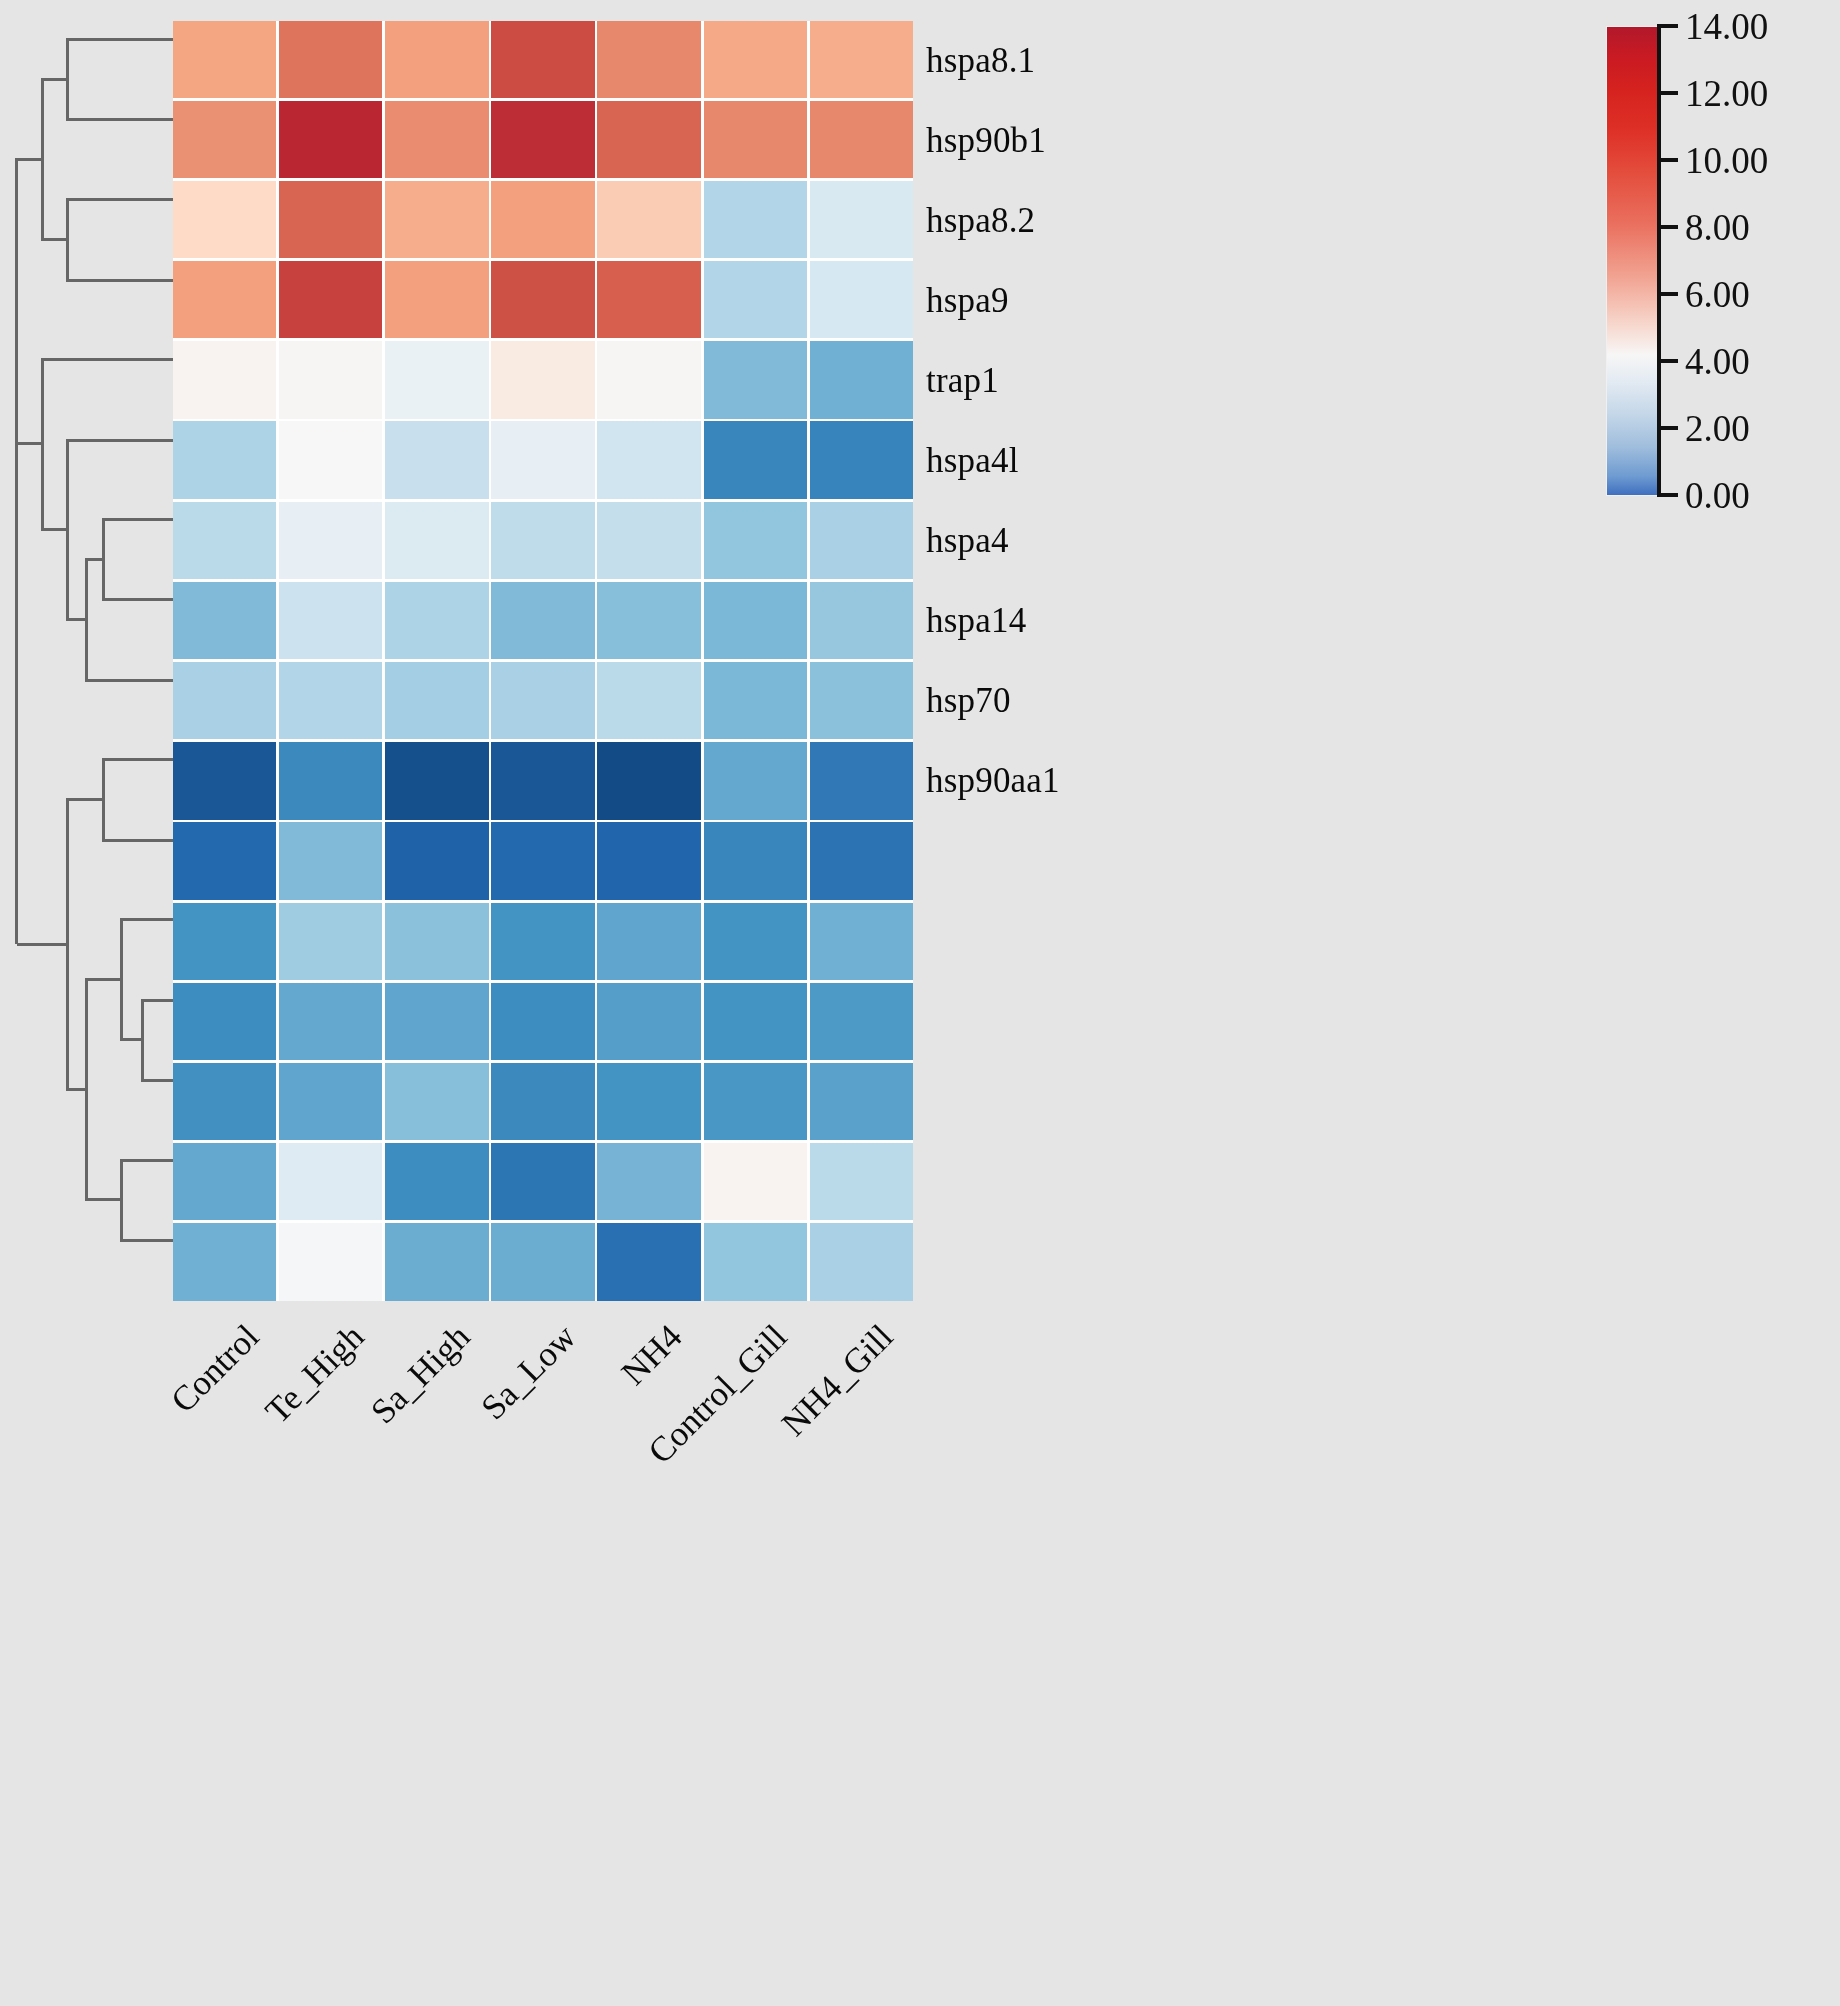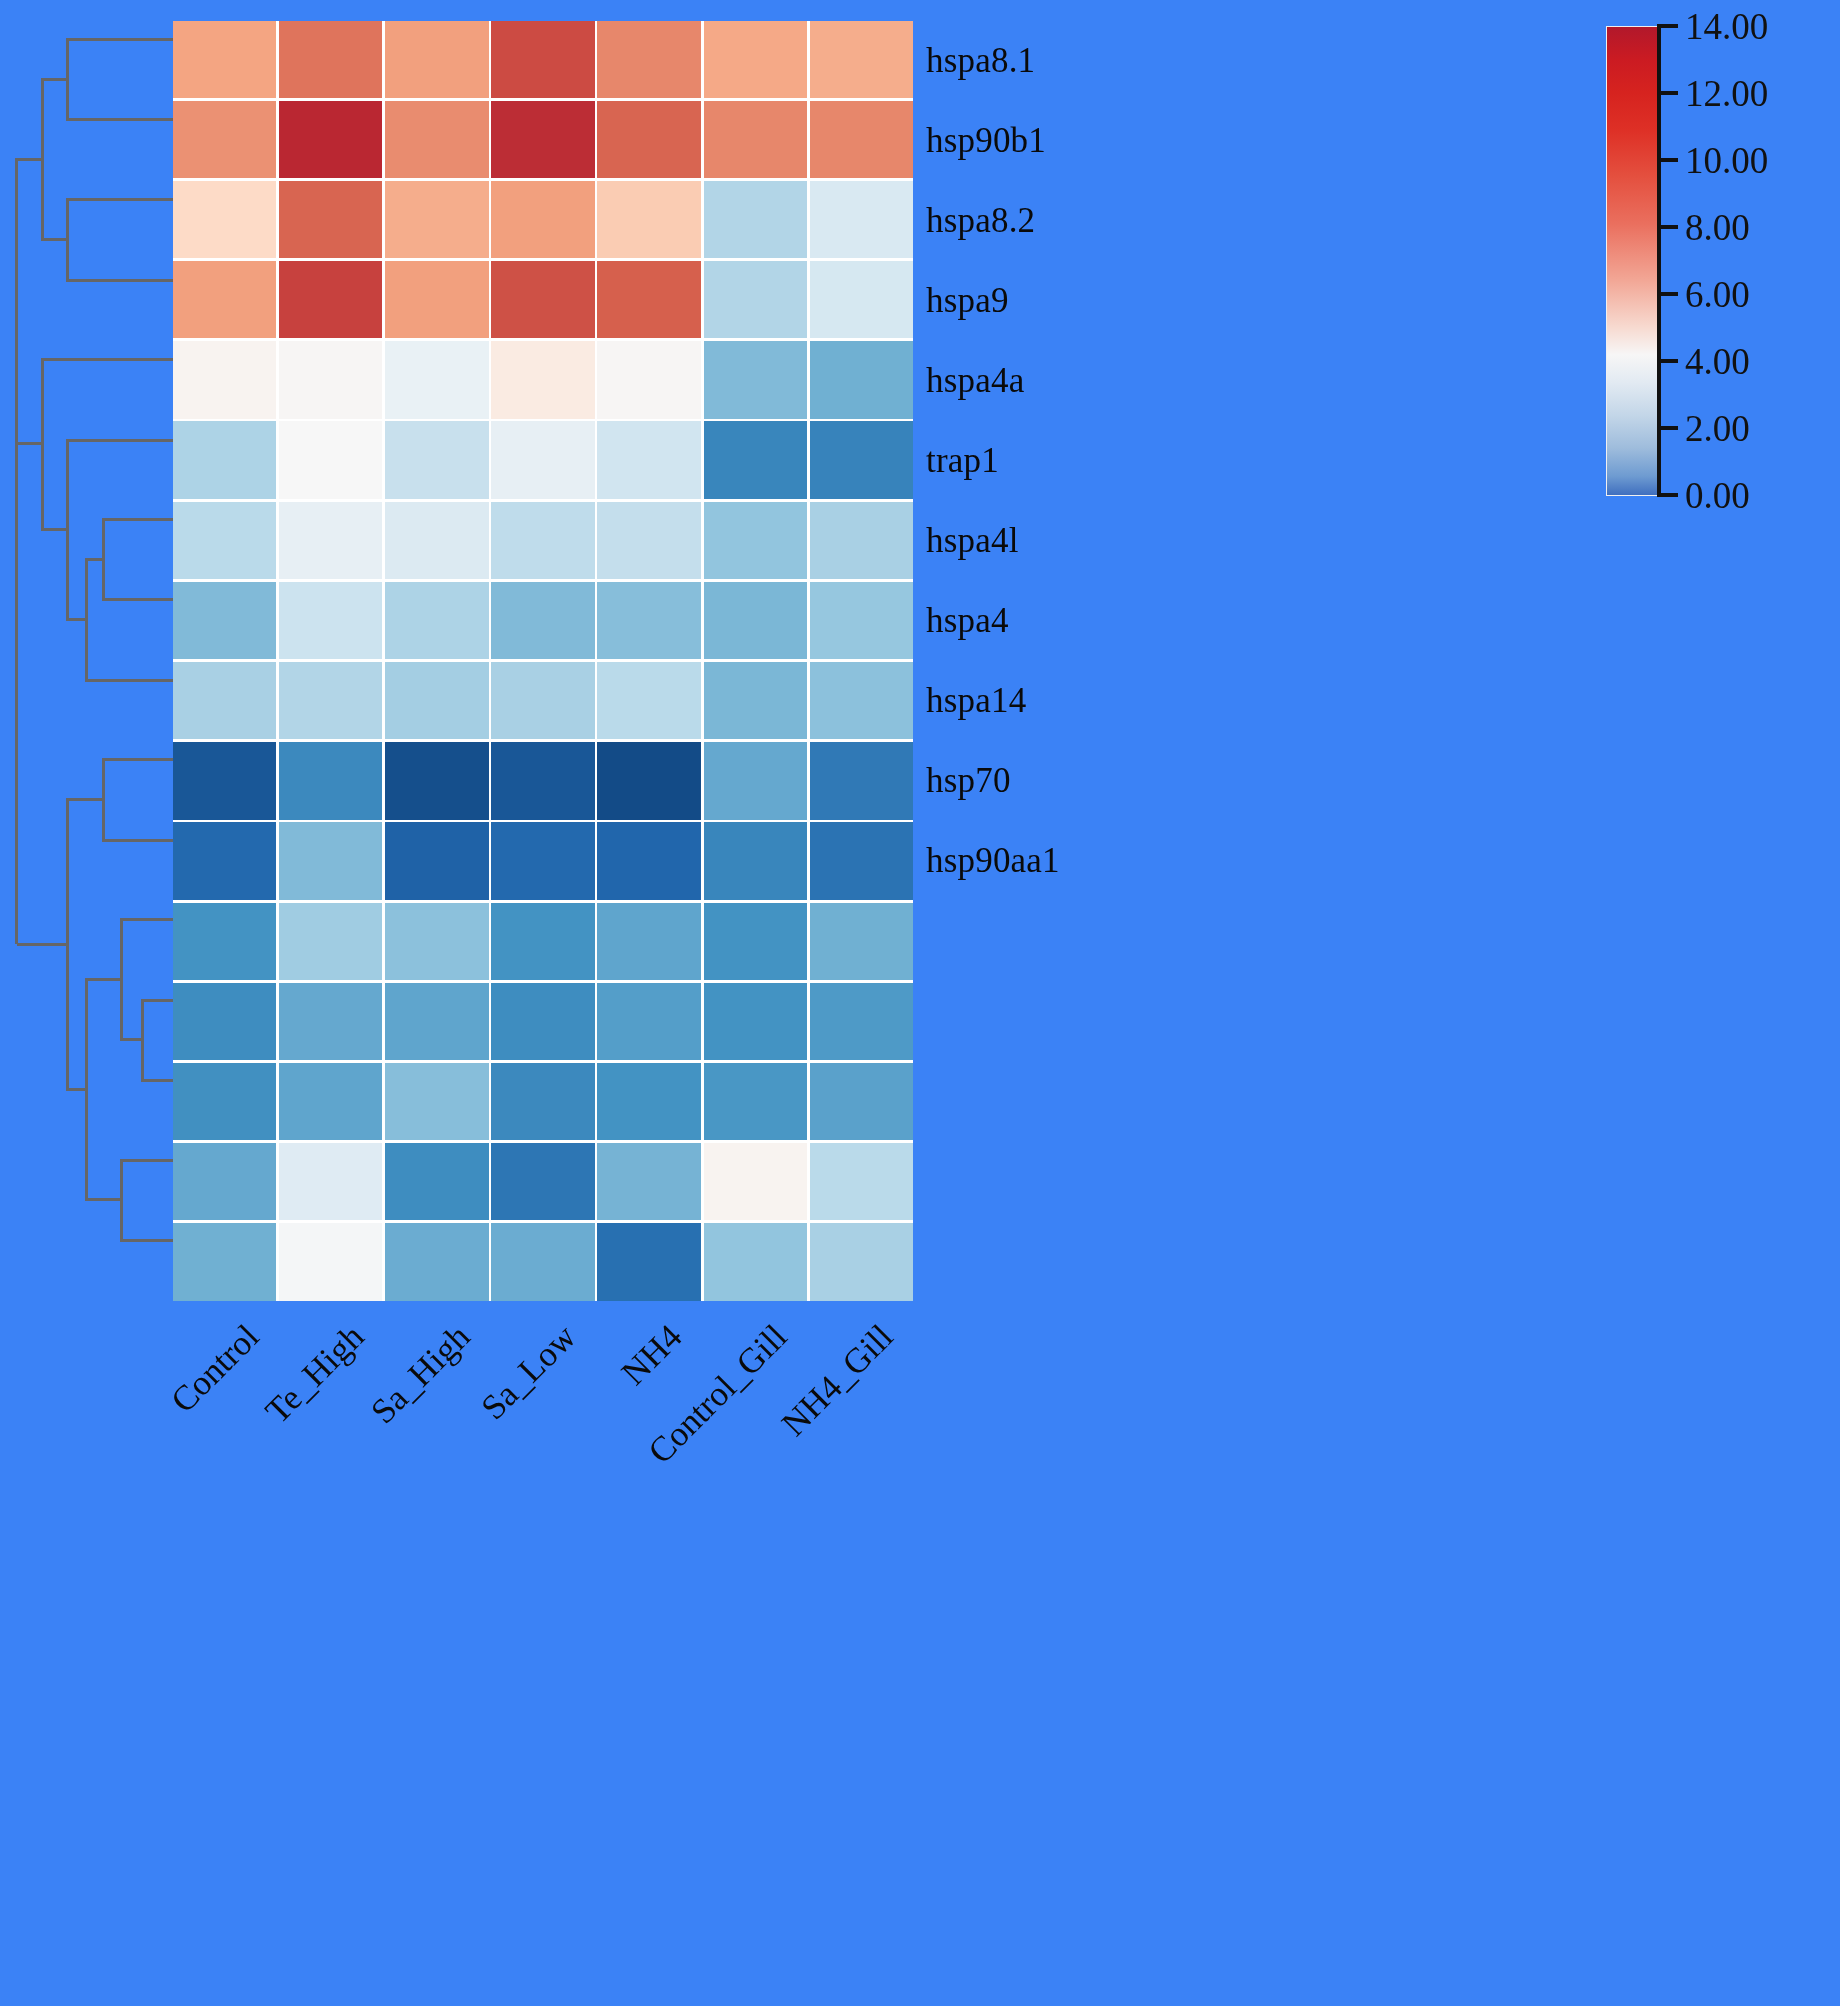--- a/index.html
+++ b/index.html
@@ -1,17 +1,17 @@
 <!DOCTYPE html>
 <html style="font-size:15px"><head>
 <meta charset="utf-8">
 <style>
   html,body{margin:0;padding:0;background:#ffffff;}
   body{width:1840px;height:2007px;font-family:"Liberation Serif",serif;overflow:hidden;}
-  #root{position:relative;width:1840px;height:2007px;background:#3b82f6;}
+  #root{position:relative;width:1840px;height:2007px;background:#e5e5e5;}
 
   
   #dendro{position:absolute;left:0px;top:0px;width:178px;height:1302px;}
 
   
   #grid{position:absolute;left:173px;top:20.6px;width:740px;height:1280px;
         display:grid;grid-template-columns:repeat(7,1fr);grid-template-rows:repeat(16,1fr);
         gap:2.8px;background:#ffffff;}
   .cell{width:100%;height:100%;}
 
@@ -206,21 +206,20 @@
       <div class="cell" style="background: rgb(40, 112, 177);"></div>
       <div class="cell" style="background: rgb(146, 197, 222);"></div>
       <div class="cell" style="background: rgb(169, 208, 228);"></div>
     </div>
 
   <div id="rowlabels">
       <div class="rowlab">hspa8.1</div>
       <div class="rowlab">hsp90b1</div>
       <div class="rowlab">hspa8.2</div>
       <div class="rowlab">hspa9</div>
-      <div class="rowlab">hspa4a</div>
       <div class="rowlab">trap1</div>
       <div class="rowlab">hspa4l</div>
       <div class="rowlab">hspa4</div>
       <div class="rowlab">hspa14</div>
       <div class="rowlab">hsp70</div>
       <div class="rowlab">hsp90aa1</div>
     </div>
 
   <div id="collabels">
       <div class="collab" style="left: 66px; top: 13px;">Control</div>

